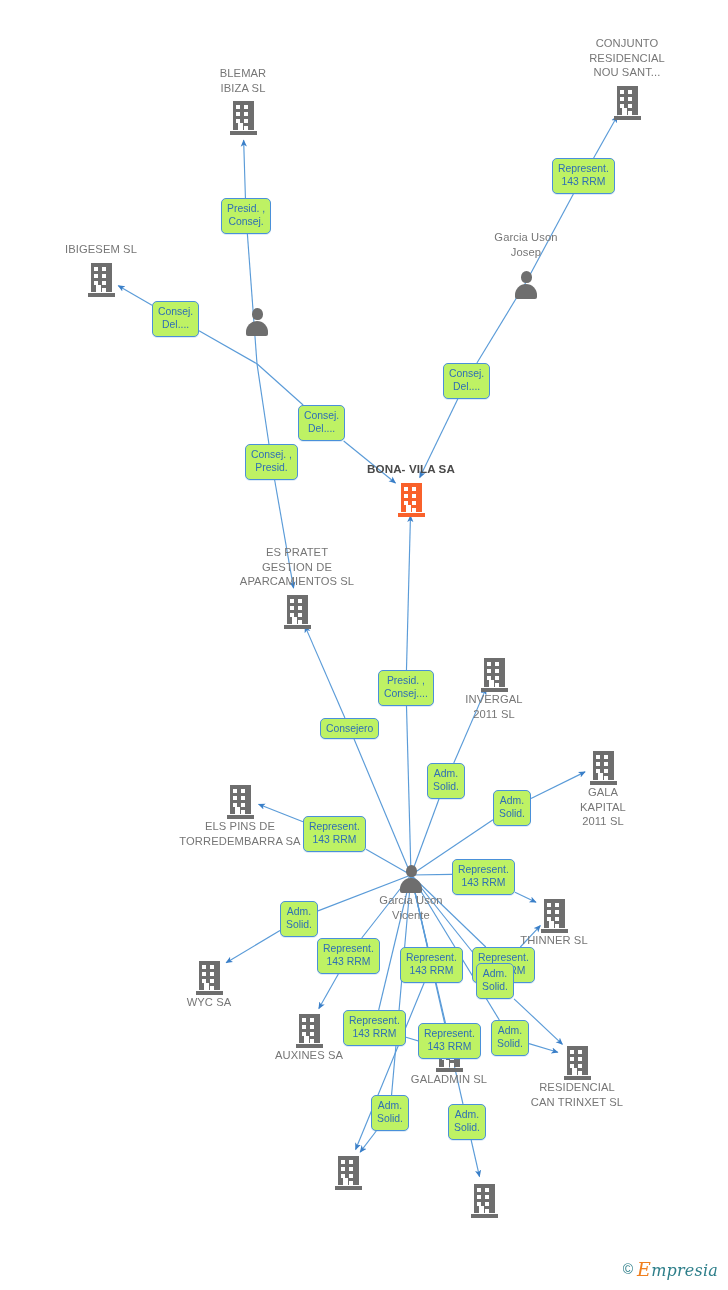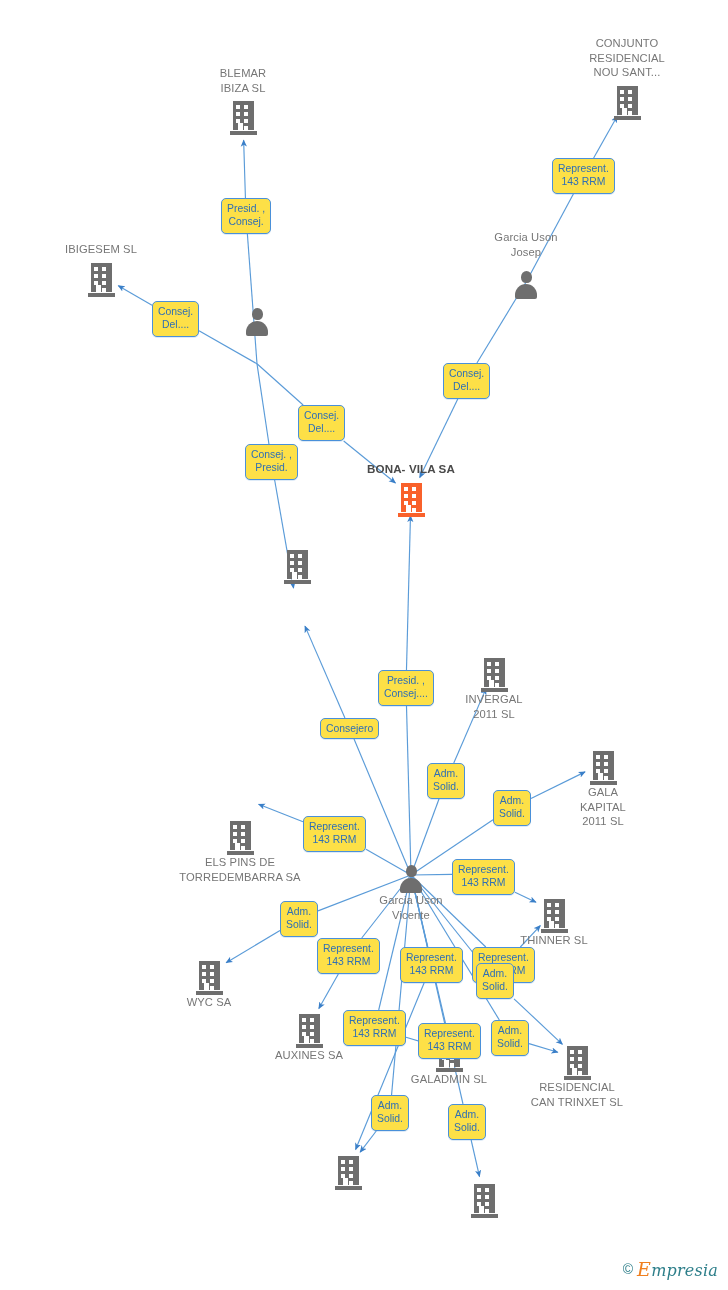--- a/index.html
+++ b/index.html
@@ -115,21 +115,21 @@
     width: 22px;
     height: 15px;
     background: #6e6e6e;
     border-radius: 11px 11px 2px 2px;
   }
 
   
   .elabel {
     position: absolute;
     box-sizing: border-box;
-    background: #fde047;
+    background: #bef264;
     border: 1.4px solid #4a90d9;
     border-radius: 5px;
     color: #2f6fb5;
     font-size: 10.4px;
     line-height: 13.4px;
     text-align: center;
     padding: 3px 5px 4px 5px;
     white-space: pre-line;
     z-index: 5;
     box-shadow: 0 1px 0 rgba(74,144,217,0.18);
@@ -302,20 +302,23 @@
             <div class="win" style="left:14px;top:11px"></div>
             <div class="win" style="left:6px;top:18px"></div>
             <div class="win" style="left:14px;top:18px"></div>
             <div class="win" style="left:14px;top:25px;height:4px"></div>
             <div class="door"></div>
             <div class="base"></div>
           </div>
         </div>
       </div>
       <div class="node above" style="left: 297px; top: 544px;">
+        <div class="caption">ES PRATET
+GESTION DE
+APARCAMIENTOS SL</div>
         <div class="glyph">
           <div class="bld">
             <div class="body"></div>
             <div class="win" style="left:6px;top:4px"></div>
             <div class="win" style="left:14px;top:4px"></div>
             <div class="win" style="left:6px;top:11px"></div>
             <div class="win" style="left:14px;top:11px"></div>
             <div class="win" style="left:6px;top:18px"></div>
             <div class="win" style="left:14px;top:18px"></div>
             <div class="win" style="left:14px;top:25px;height:4px"></div>
@@ -354,21 +357,21 @@
             <div class="win" style="left:14px;top:18px"></div>
             <div class="win" style="left:14px;top:25px;height:4px"></div>
             <div class="door"></div>
             <div class="base"></div>
           </div>
         </div>
         <div class="caption">GALA
 KAPITAL
 2011 SL</div>
       </div>
-      <div class="node below" style="left: 240px; top: 813px;">
+      <div class="node below" style="left: 240px; top: 777px;">
         <div class="glyph">
           <div class="bld">
             <div class="body"></div>
             <div class="win" style="left:6px;top:4px"></div>
             <div class="win" style="left:14px;top:4px"></div>
             <div class="win" style="left:6px;top:11px"></div>
             <div class="win" style="left:14px;top:11px"></div>
             <div class="win" style="left:6px;top:18px"></div>
             <div class="win" style="left:14px;top:18px"></div>
             <div class="win" style="left:14px;top:25px;height:4px"></div>

